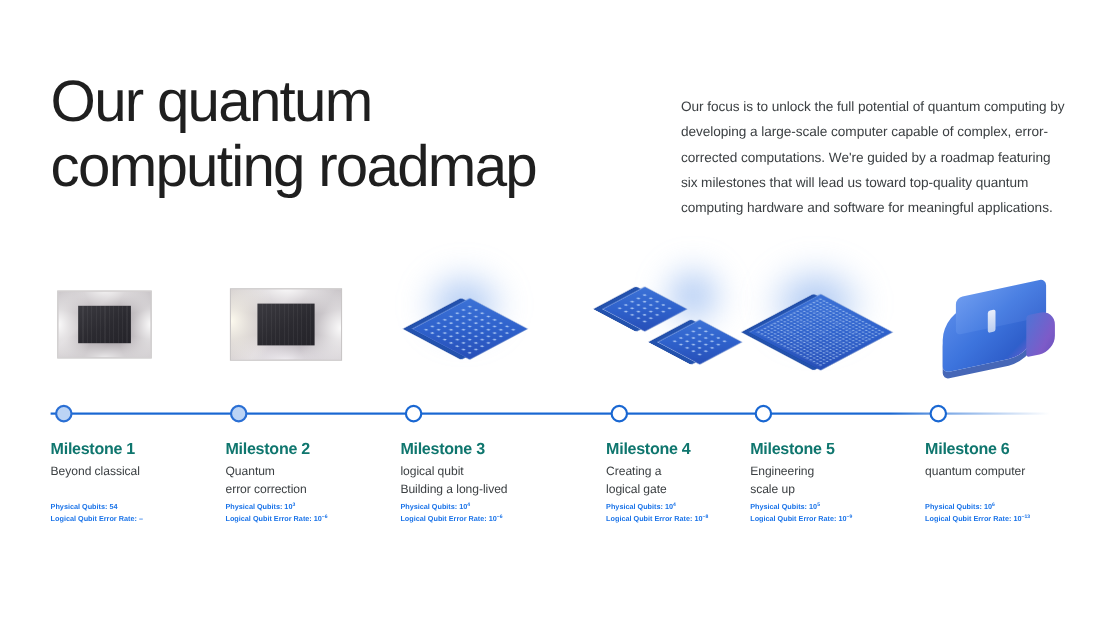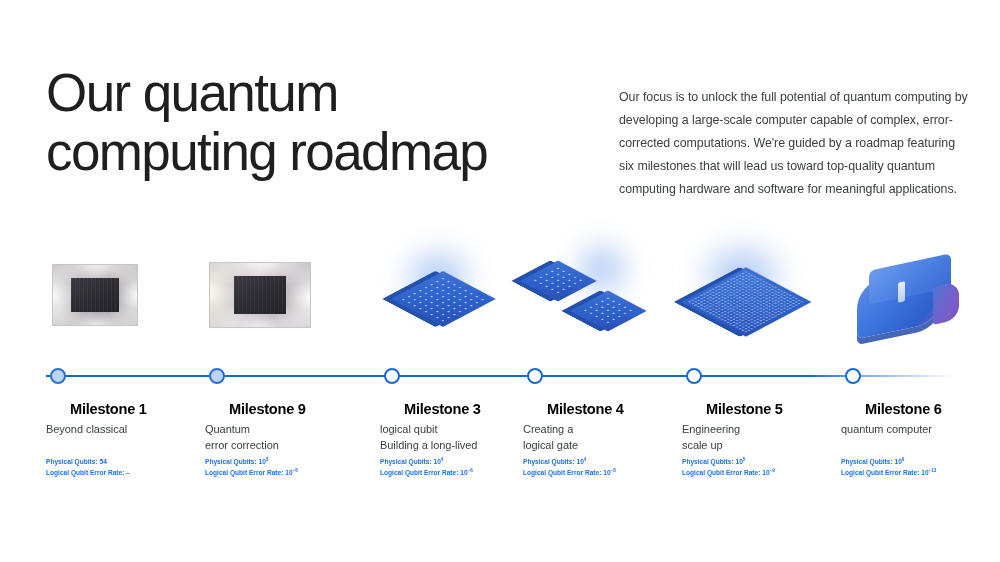--- a/index.html
+++ b/index.html
@@ -111,23 +111,22 @@
   }
   .dot.filled { background: #bcd4f5; border-color: #2a6fd4; }
 
   .ms-title {
     position: absolute;
     top: 165px;
     left: 0;
     font-size: 14.6px;
     font-weight: 700;
     letter-spacing: -0.25px;
-    color: #000000;
+    color: #0f766e;
     white-space: nowrap;
-    margin-left: 24px;
   }
 
   .ms-desc {
     position: absolute;
     top: 186px;
     left: 0;
     width: 150px;
     font-size: 11px;
     line-height: 1.45;
     color: #3c4043;
@@ -320,38 +319,38 @@
         </div>
       </div>
 
       <div class="ms" style="left:159px;">
         <div class="art">
           <div class="chip wide">
             <div class="chip-core"></div>
           </div>
         </div>
         <div class="dot filled"></div>
-        <div class="ms-title">Milestone 9</div>
+        <div class="ms-title">Milestone 2</div>
         <div class="ms-desc">
           <div>Quantum</div>
           <div>error correction</div>
         </div>
         <div class="ms-specs">
           <div>
             <span>Physical Qubits:</span>
             <span>10</span><sup>3</sup>
           </div>
           <div>
             <span>Logical Qubit Error Rate:</span>
             <span>10</span><sup>−6</sup>
           </div>
         </div>
       </div>
 
-      <div class="ms" style="left:334px;">
+      <div class="ms" style="left:318px;">
         <div class="art">
           <div class="glow" style="left:16px; top:6px; width:84px; height:70px;"></div>
           <div class="iso" style="left:26px; top:26px;">
             <div class="slab"></div>
           </div>
         </div>
         <div class="dot"></div>
         <div class="ms-title">Milestone 3</div>
         <div class="ms-desc">
           <div>logical qubit</div>
@@ -362,21 +361,21 @@
             <span>Physical Qubits:</span>
             <span>10</span><sup>4</sup>
           </div>
           <div>
             <span>Logical Qubit Error Rate:</span>
             <span>10</span><sup>−6</sup>
           </div>
         </div>
       </div>
 
-      <div class="ms" style="left:477px;text-decoration:underline;">
+      <div class="ms" style="left:505px;text-decoration:underline;">
         <div class="art">
           <div class="glow" style="left:46px; top:0px; width:66px; height:66px;"></div>
           <div class="iso" style="left:8px; top:18px;">
             <div class="slab small"></div>
           </div>
           <div class="iso" style="left:58px; top:48px;">
             <div class="slab small"></div>
           </div>
         </div>
         <div class="dot"></div>

